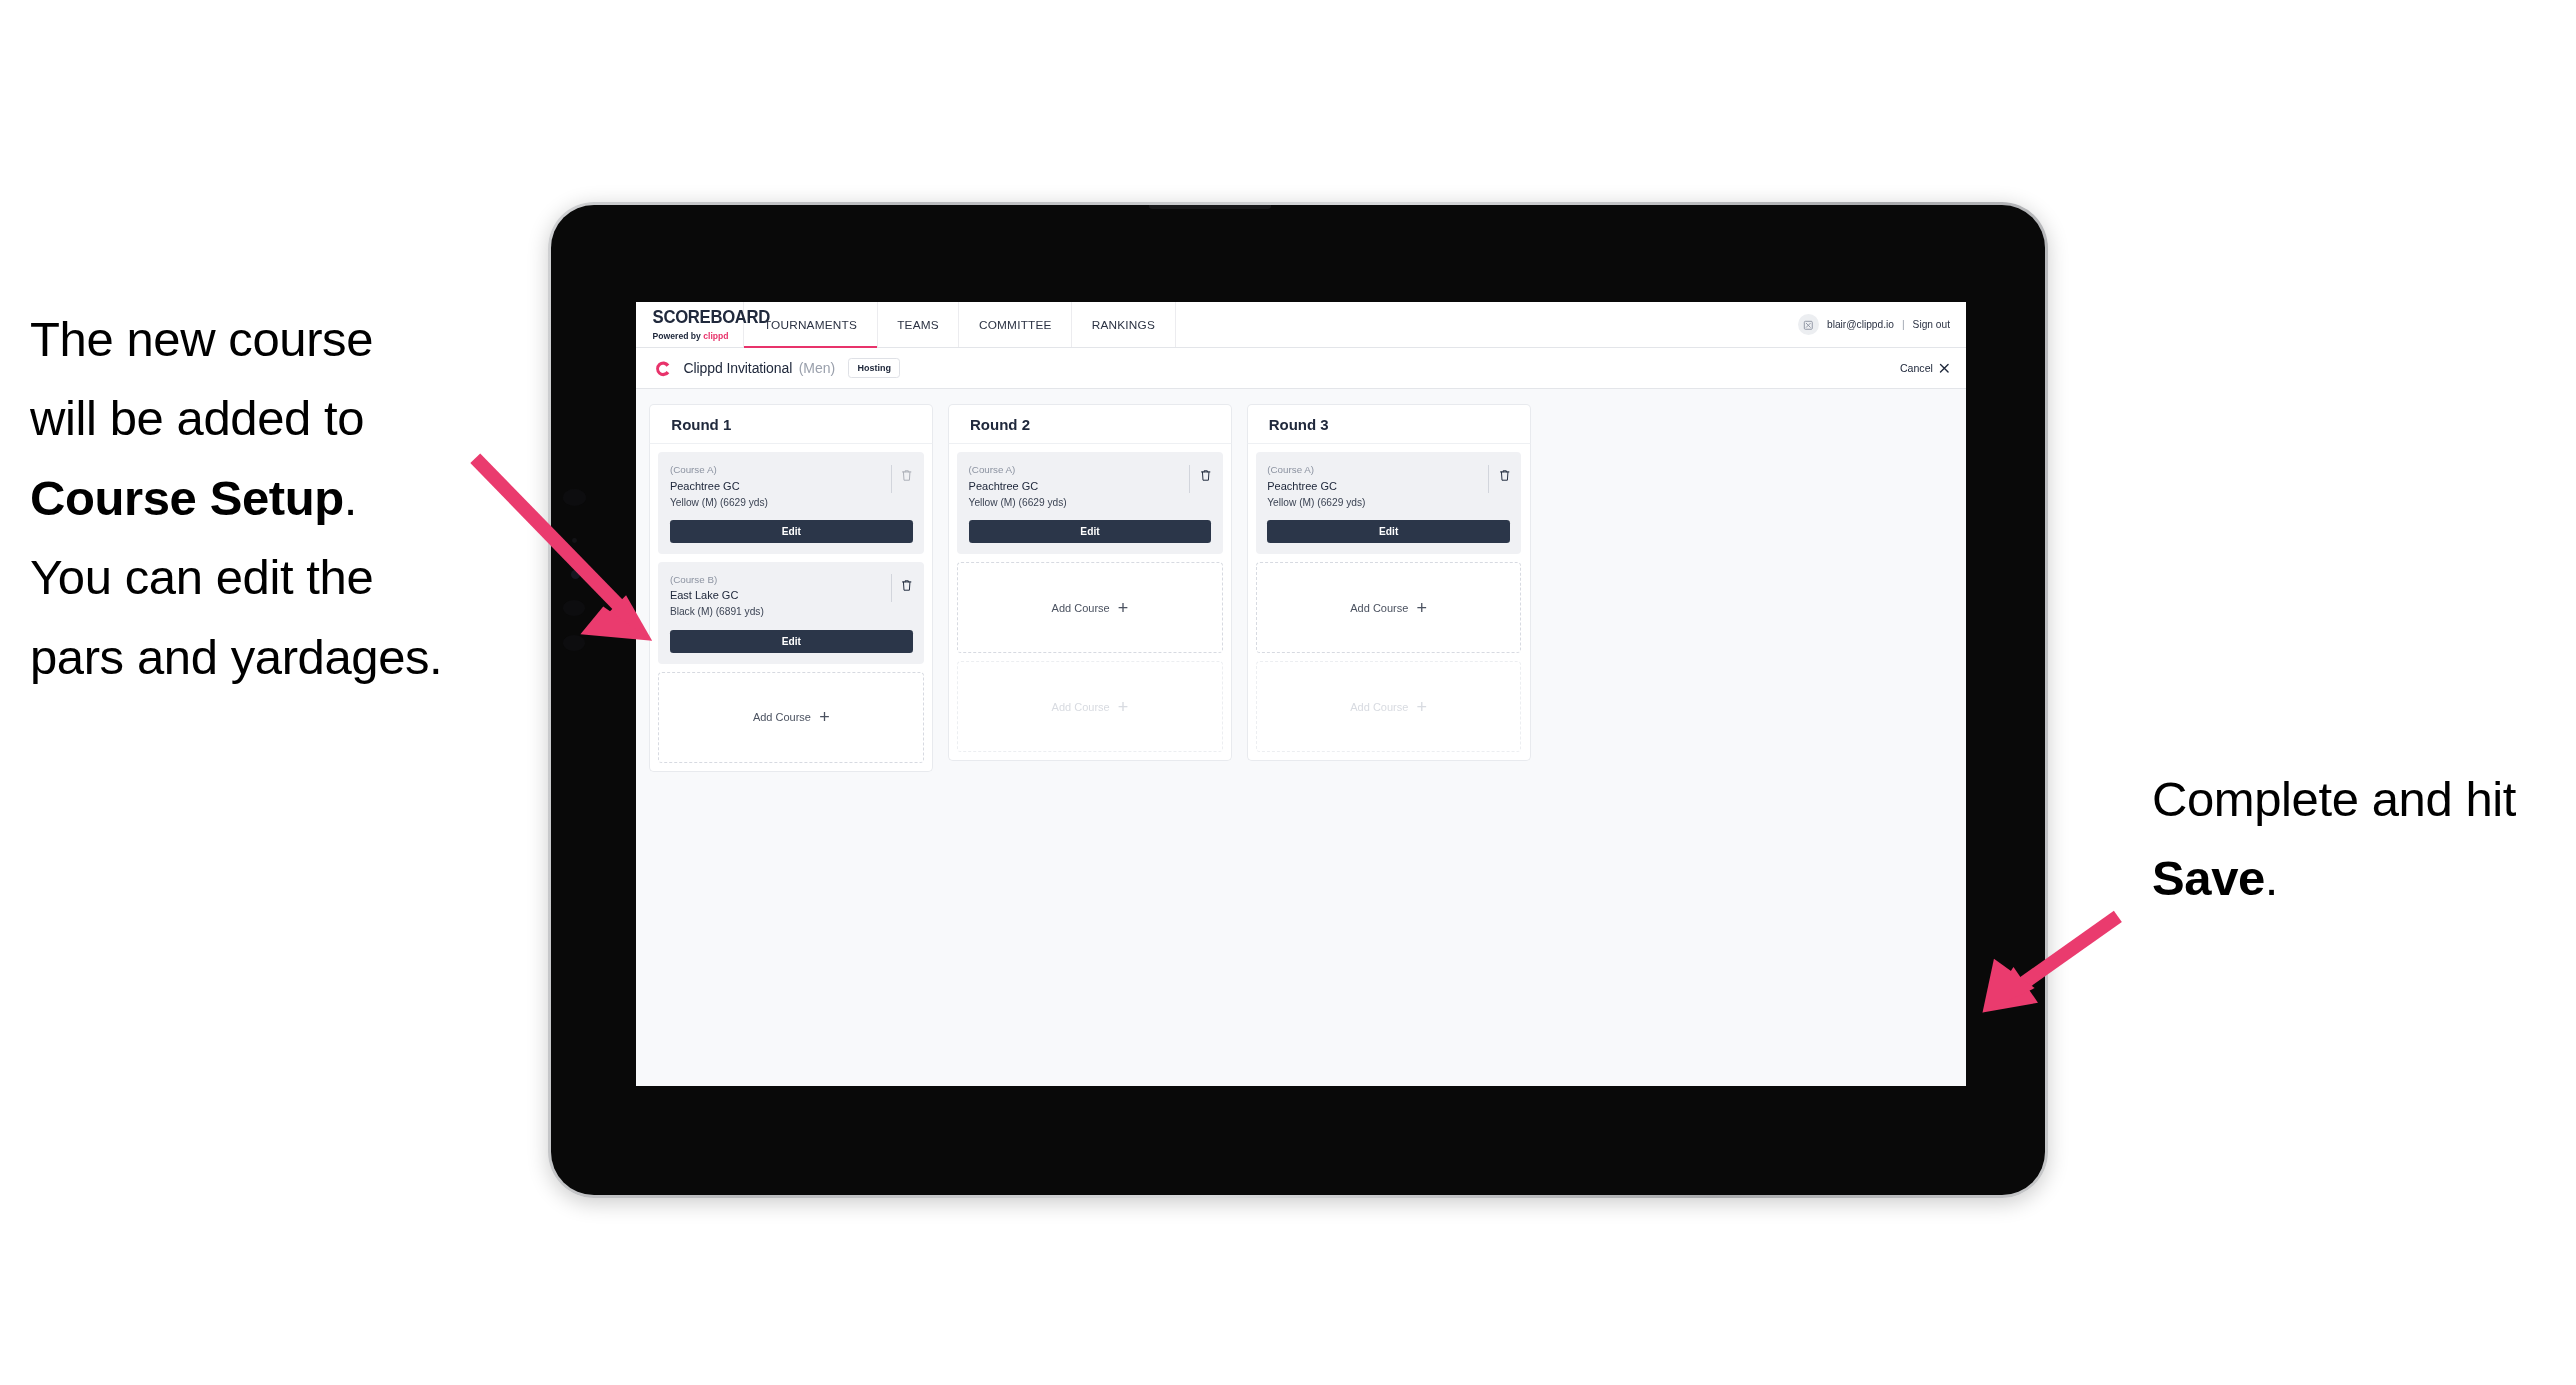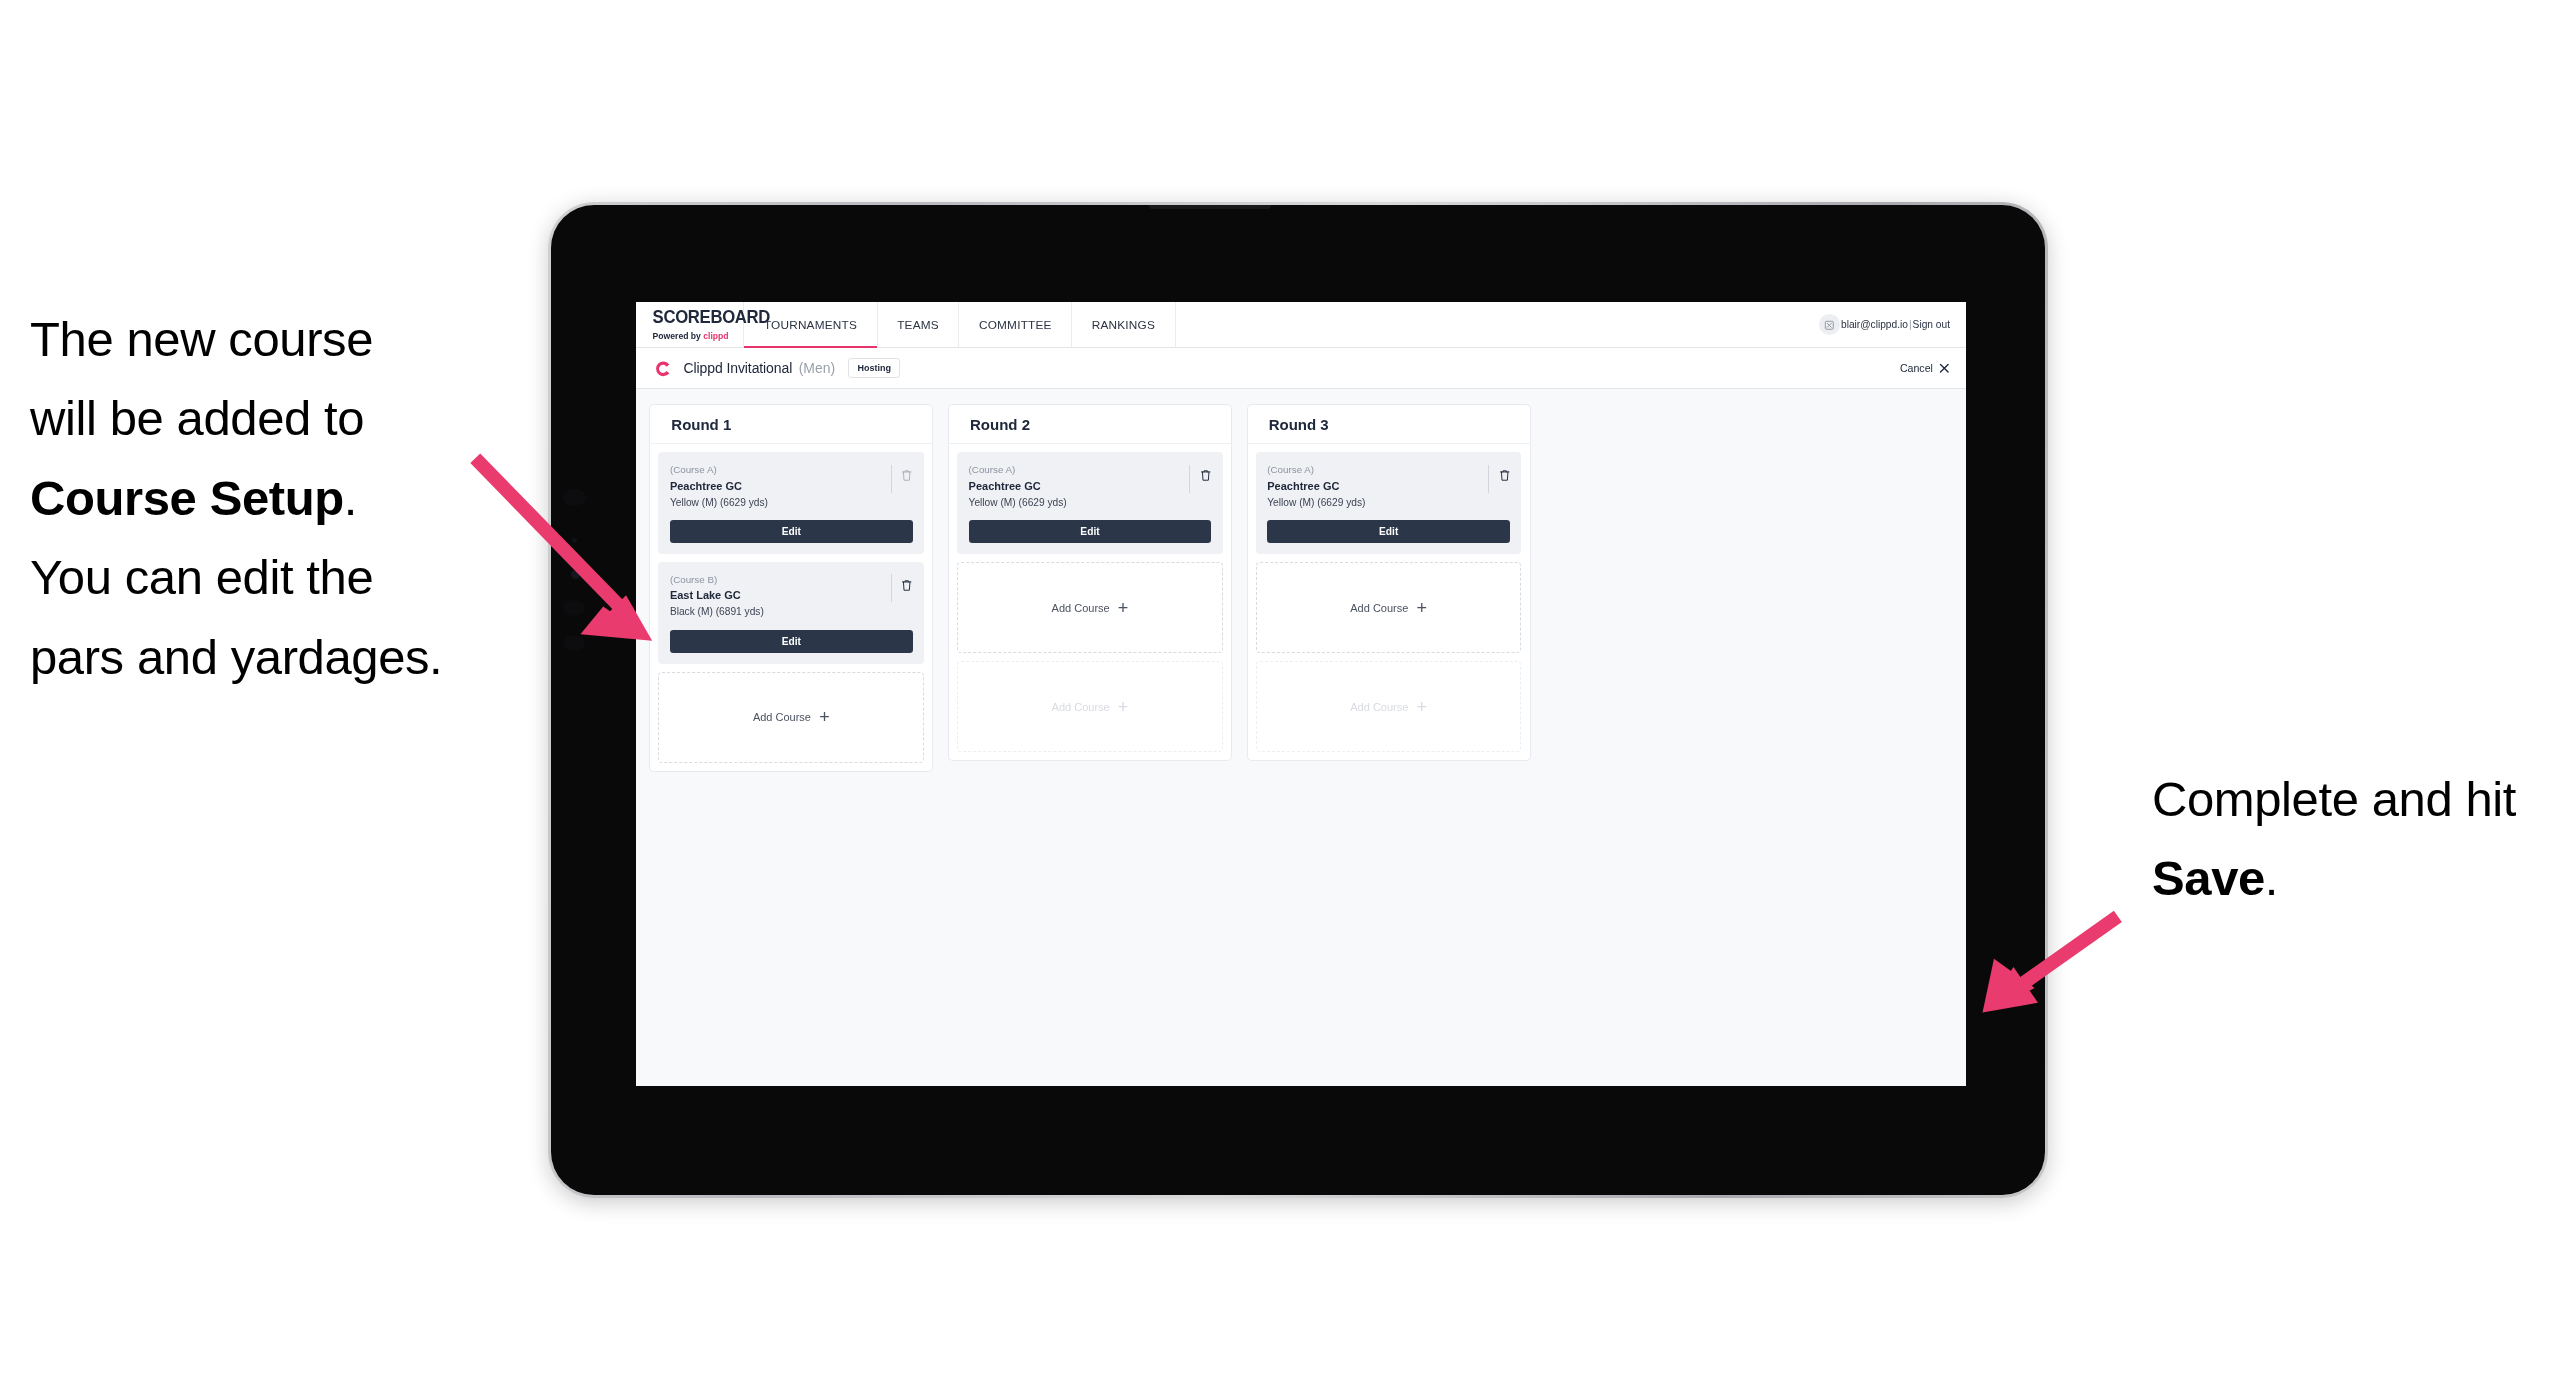--- a/index.html
+++ b/index.html
@@ -88,21 +88,21 @@
   .topnav-item {
     display:flex; align-items:center; padding: 0 19.6px;
     font-size: 11.8px; color:#2b3243; letter-spacing:0.2px;
     border-right:0.8px solid #ececef; position:relative; cursor:pointer;
     white-space: nowrap;
   }
   .topnav-item.active::after {
     content:''; position:absolute; left:0; right:0; bottom:-0.8px; height:2.4px; background:#e8336b;
   }
   .topbar-spacer { flex:1; }
-  .topbar-right { display:flex; align-items:center; gap:1px; padding-right:16.3px; }
+  .topbar-right { display:flex; align-items:center; gap:8px; padding-right:16.3px; }
   .avatar-chip {
     width:21px; height:21px; border-radius:50%; background:#eceef1;
     display:flex; align-items:center; justify-content:center;
   }
   .avatar-chip svg { display:block; }
   .user-email { font-size:10.2px; color:#2b3243; }
   .sep { font-size:10.2px; color:#9aa0ac; }
   .signout { font-size:10.2px; color:#2b3243; cursor:pointer; }
 
   
@@ -143,21 +143,21 @@
     background:#ffffff; border:0.8px solid #e8eaee; border-top:0.8px solid #eef0f3;
     border-radius:0 0 4.9px 4.9px; padding: 8.2px; display:flex; flex-direction:column; gap:8.2px;
   }
 
   .course-card {
     background:#f0f1f4; border-radius:4.1px; padding: 10.6px 11.4px 10.6px 11.4px;
   }
   .course-top { display:flex; align-items:flex-start; }
   .course-info { flex:1; min-width:0; }
   .course-label { font-size:9.8px; color:#8c93a1; line-height:1.5;}
-  .course-name { font-size:11px; color:#20293c; font-weight:700; line-height:1.55;}
+  .course-name { font-size:11px; color:#20293c; font-weight:400; line-height:1.55;}
   .course-tee { font-size:10.2px; color:#3c4454; line-height:1.55;}
   .course-actions { display:flex; align-items:flex-start; gap:9.8px; padding-top:1.6px; }
   .vdivider { width:0.8px; height:28px; background:#d2d5dc; }
   .trash-btn { cursor:pointer; padding-top:4.9px; }
   .trash-btn.disabled { opacity:0.33; cursor:default; }
   .edit-btn {
     margin-top:9.8px; width:100%; background:#2b3649; color:#fff;
     border:none; border-radius:3.3px; height:23px; font-size:10.2px; font-weight:700;
     font-family:"Liberation Sans", sans-serif; cursor:pointer;
   }

